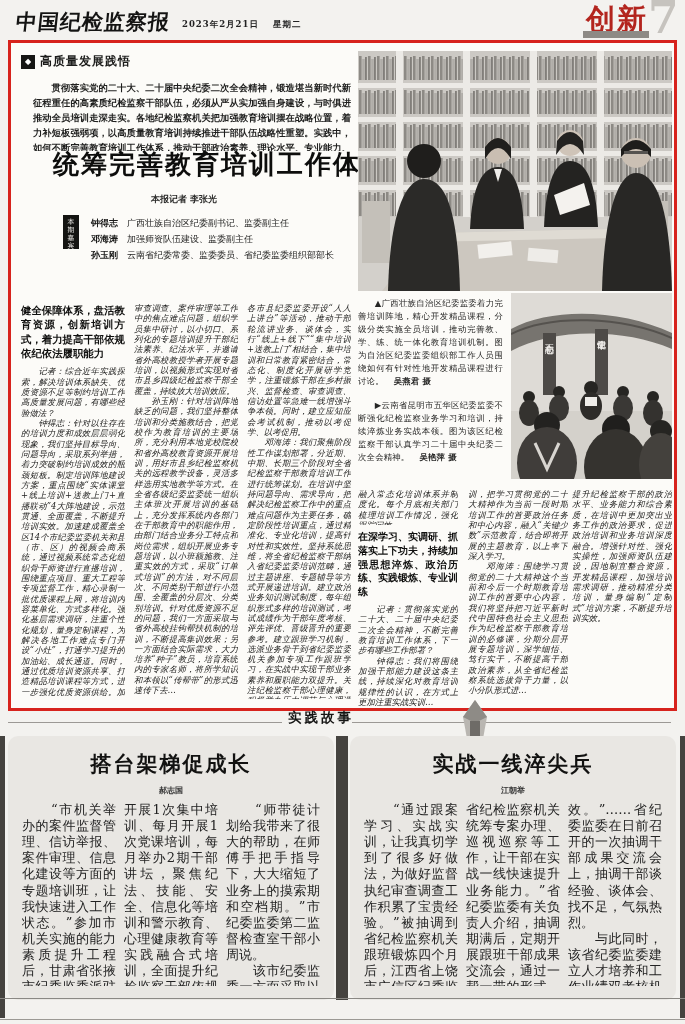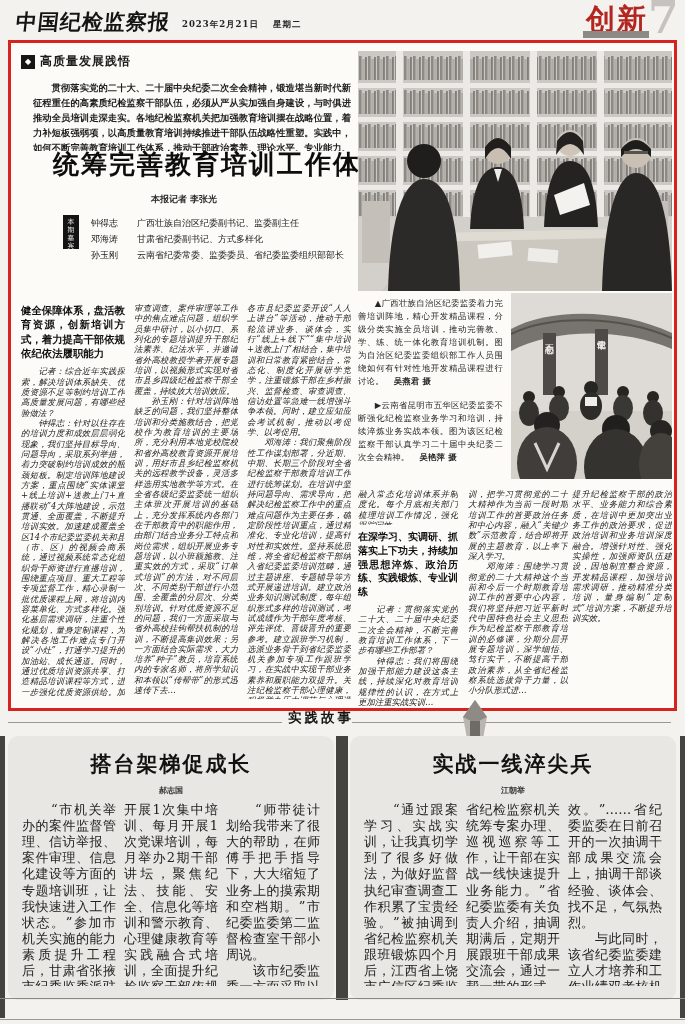--- a/index.html
+++ b/index.html
@@ -25,21 +25,21 @@
   .lead{left:22px;top:38px;width:318px;height:70px;font-size:9.3px;line-height:1.6;
         font-weight:bold;color:#1f1f1e;text-align:justify;text-indent:2em;overflow:hidden;}
   .headline{left:0;top:104px;width:380px;text-align:center;font-size:26px;font-weight:900;
             letter-spacing:2px;color:#0d0d0c;margin-left:20px;}
   .byline{left:0;top:150px;width:346px;text-align:center;font-size:9px;font-weight:bold;color:#2a2a29;}
 
   .guest-label{left:52px;top:172px;width:16px;height:34px;background:#141412;color:#f4f2ef;
                font-size:6.8px;line-height:8px;padding:3px 2px;box-sizing:border-box;
                word-break:break-all;text-align:center;}
   .guest-row{left:80px;width:262px;font-size:9px;white-space:nowrap;}
-  .guest-name{font-weight:normal;margin-right:19px;}
+  .guest-name{font-weight:bold;margin-right:9px;}
   .guest-title{color:#232322;}
 
   .subhead{font-weight:bold;font-size:10.4px;line-height:1.38;text-align:justify;color:#0f0f0e;}
   .jcol{font-size:8.4px;line-height:1.23;text-align:justify;white-space:pre-wrap;
         color:#20201f;overflow:hidden;font-style:italic;}
   .lcol{top:260px;width:104px;height:396px;}
   .rcol{top:446px;width:100px;height:210px;}
 
   .photo1{left:347px;top:8px;width:314px;height:240px;background:#d9d6d1;}
   .photo2{left:500px;top:250px;width:161px;height:186px;background:#dedbd6;}
@@ -91,21 +91,21 @@
 
     <div class="abs lead">贯彻落实党的二十大、二十届中央纪委二次全会精神，锻造堪当新时代新征程重任的高素质纪检监察干部队伍，必须从严从实加强自身建设，与时俱进推动全员培训走深走实。各地纪检监察机关把加强教育培训摆在战略位置，着力补短板强弱项，以高质量教育培训持续推进干部队伍战略性重塑。实践中，如何不断完善教育培训工作体系，推动干部政治素养、理论水平、专业能力、实践本领跟上时代发展步伐？我们采访了三位地方纪委监委相关负责同志。</div>
     <div class="abs headline">统筹完善教育培训工作体系</div>
     <div class="abs byline">本报记者 李张光</div>
 
     <div class="abs guest-label">本期嘉宾</div>
     <div class="abs guest-row" style="top:174px">
       <span class="guest-name">钟得志</span><span class="guest-title">广西壮族自治区纪委副书记、监委副主任</span>
     </div>
     <div class="abs guest-row" style="top:190px">
-      <span class="guest-name">邓海涛</span><span class="guest-title">甘肃省纪委副书记、方式多样化</span>
+      <span class="guest-name">邓海涛</span><span class="guest-title">加强师资队伍建设、监委副主任</span>
     </div>
     <div class="abs guest-row" style="top:206px">
       <span class="guest-name">孙玉刚</span><span class="guest-title">云南省纪委常委、监委委员、省纪委监委组织部部长</span>
     </div>
 
     <div class="abs lcol" style="left:10px">
       <div class="subhead" style="margin-bottom:6px">健全保障体系，盘活教育资源，创新培训方式，着力提高干部依规依纪依法履职能力</div>
       <div class="jcol" style="height:330px">　　记者：综合近年实践探索，解决培训体系缺失、优质资源不足等制约培训工作高质量发展问题，有哪些经验做法？
 　　钟得志：针对以往存在的培训力度和成效层层弱化现象，我们坚持目标导向、问题导向，采取系列举措，着力突破制约培训成效的瓶颈短板。制定培训阵地建设方案，重点围绕“实体课堂+线上培训+送教上门+直播联动”4大阵地建设，示范贯通、全面覆盖，不断提升培训实效。加速建成覆盖全区14个市纪委监委机关和县（市、区）的视频会商系统，通过视频系统常态化组织骨干师资进行直播培训，围绕重点项目、重大工程等专项监督工作，精心录制一批优质课程上网，将培训内容菜单化、方式多样化。强化基层需求调研，注重个性化规划，量身定制课程，为解决各地工作难点专门开设“小灶”，打通学习提升的加油站、成长通道。同时，通过优质培训资源共享、打造精品培训课程等方式，进一步强化优质资源供给。加强师资队伍人选把关、教育培训内容严格管理，健全完善“双向考核测评机制”，探索提升师资水平。我区还围绕监督检查、审查调查……</div>
     </div>

